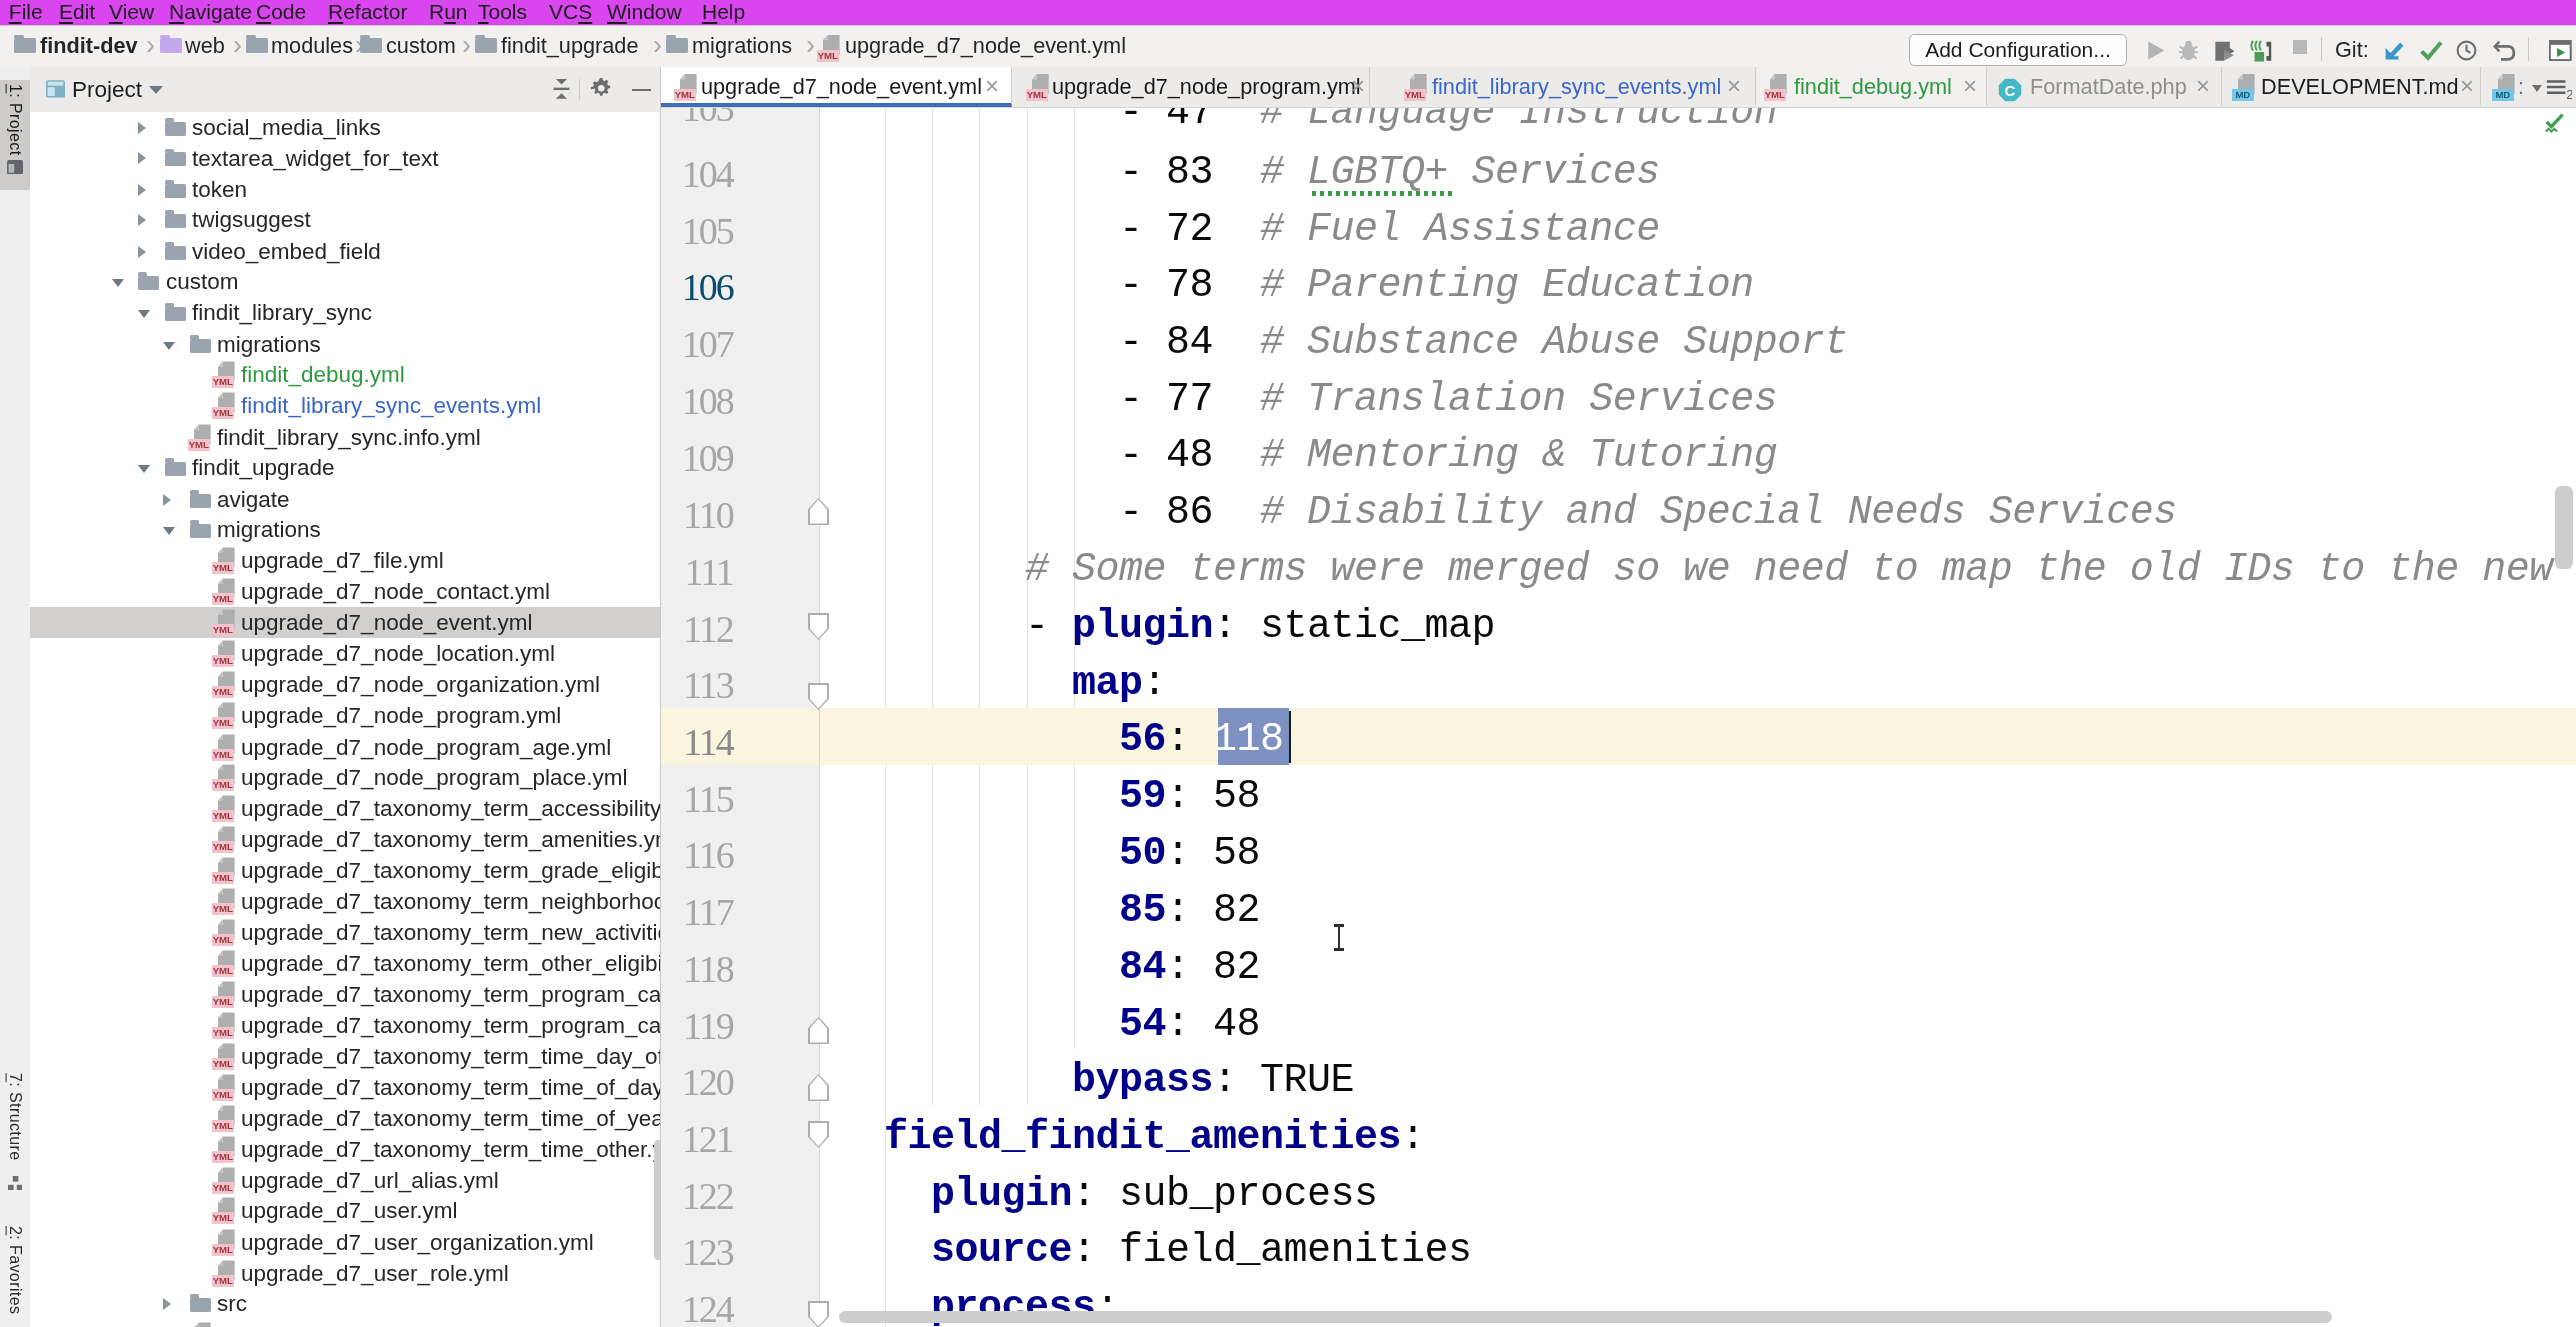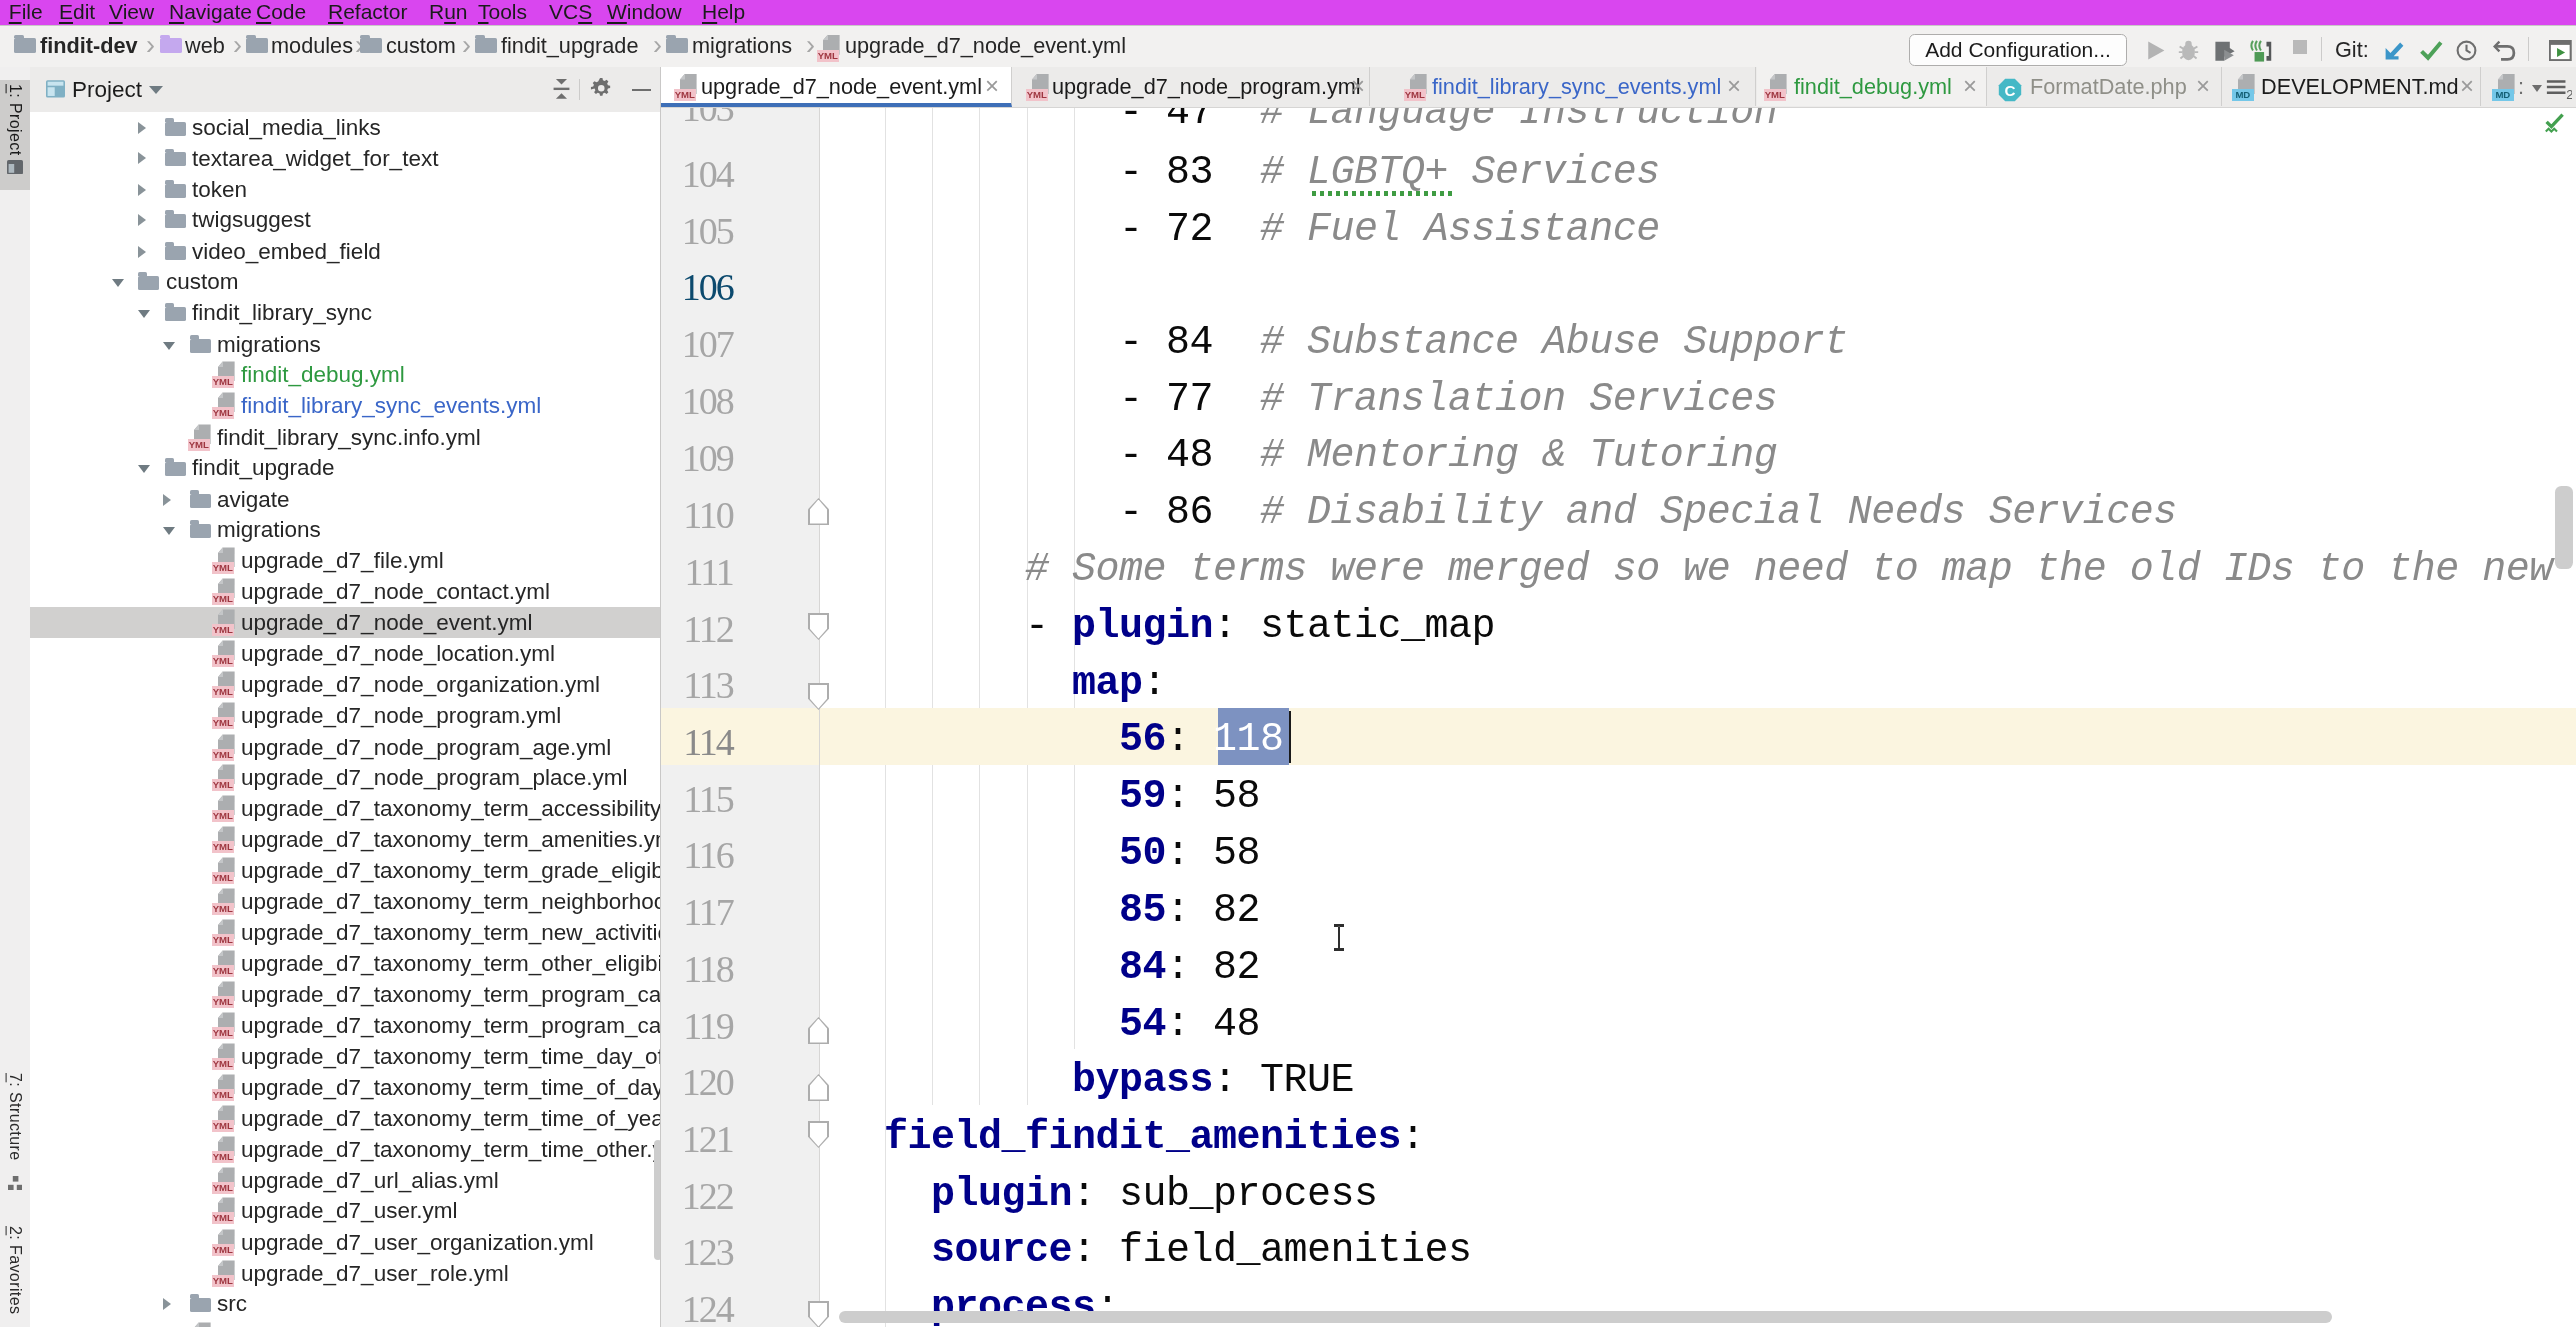--- a/index.html
+++ b/index.html
@@ -502,20 +502,21 @@
 <div class="ig" style="left:272px;top:0px;height:997px"></div>
 <div class="ig" style="left:319px;top:0px;height:997px"></div>
 <div class="ig" style="left:367px;top:0px;height:997px"></div>
 <div class="ig" style="left:414px;top:0px;height:941px"></div>
 <div style="position:absolute;left:0.8px;top:600px;width:1916px;height:57px;background:#FBF5E0"></div>
 <div style="position:absolute;left:159px;top:0;width:0.8px;height:1220px;background:#D7D6D5"></div>
 <div style="position:absolute;left:558px;top:600px;width:71px;height:57px;background:#7D92C1"></div>
 <div class="ln" style="left:177px;top:-20px">            - 47  <span class="c"># Language Instruction</span></div>
 <div class="ln" style="left:177px;top:40px">            - 83  <span class="c"># LGBTQ+ Services</span></div>
 <div class="ln" style="left:177px;top:97px">            - 72  <span class="c"># Fuel Assistance</span></div>
+<div class="ln" style="left:177px;top:153px">            - 78  <span class="c"># Parenting Education</span></div>
 <div class="ln" style="left:177px;top:210px">            - 84  <span class="c"># Substance Abuse Support</span></div>
 <div class="ln" style="left:177px;top:267px">            - 77  <span class="c"># Translation Services</span></div>
 <div class="ln" style="left:177px;top:323px">            - 48  <span class="c"># Mentoring &amp; Tutoring</span></div>
 <div class="ln" style="left:177px;top:380px">            - 86  <span class="c"># Disability and Special Needs Services</span></div>
 <div class="ln" style="left:177px;top:437px">        <span class="c"># Some terms were merged so we need to map the old IDs to the new</span></div>
 <div class="ln" style="left:177px;top:494px">        - <span class="k">plugin</span>: static_map</div>
 <div class="ln" style="left:177px;top:551px">          <span class="k">map</span>:</div>
 <div class="ln" style="left:177px;top:607px">            <span class="k">56</span>: <span class="w">118</span></div>
 <div class="ln" style="left:177px;top:664px">            <span class="k">59</span>: 58</div>
 <div class="ln" style="left:177px;top:721px">            <span class="k">50</span>: 58</div>

